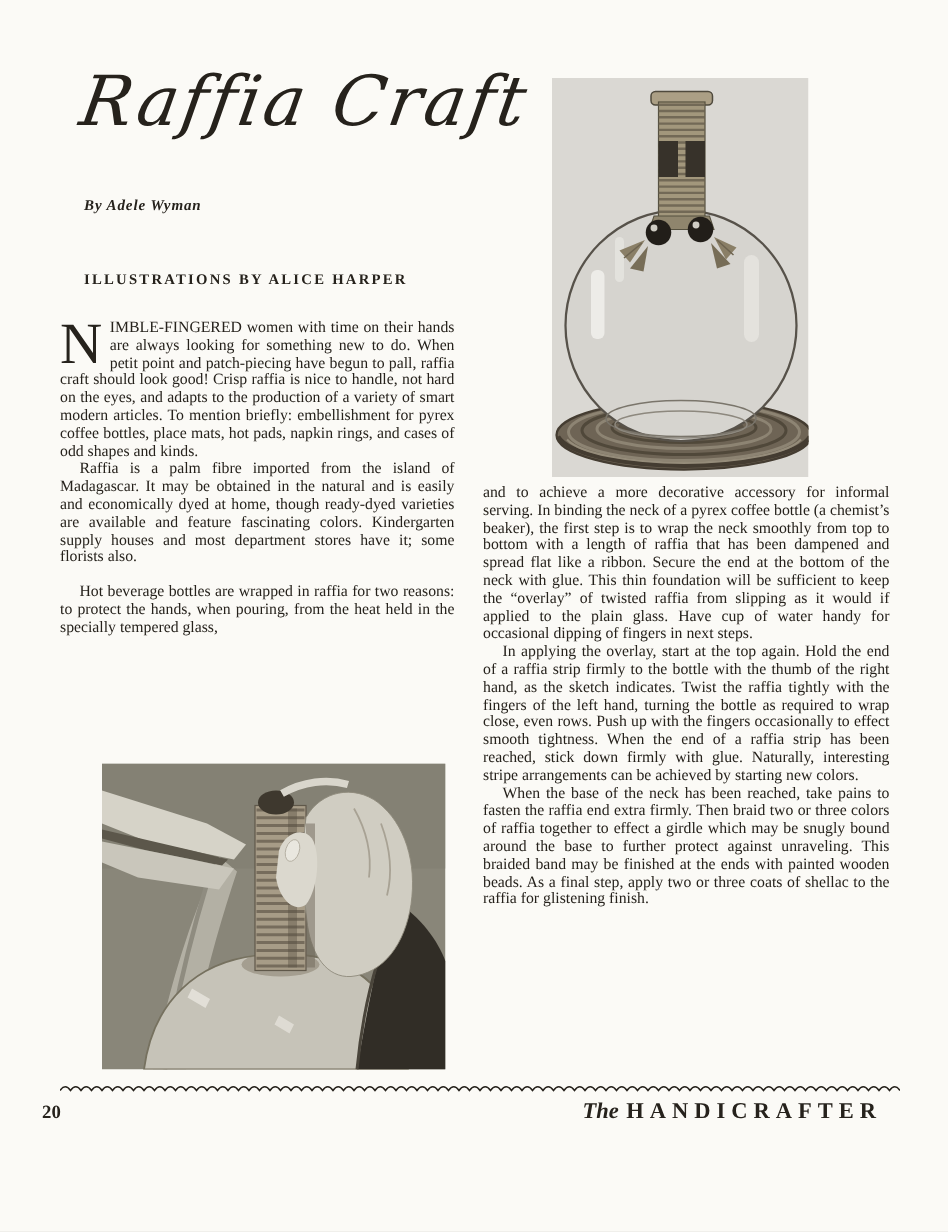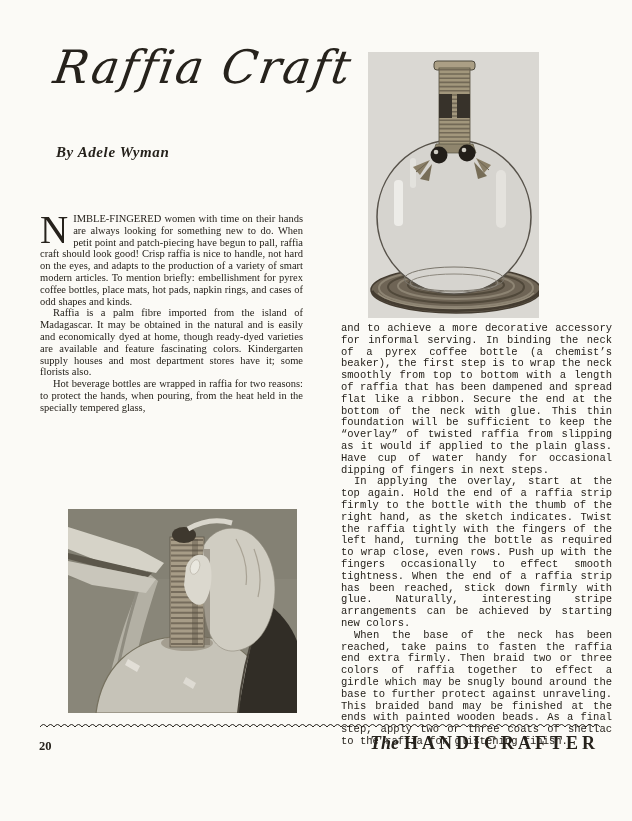--- a/index.html
+++ b/index.html
@@ -8,62 +8,63 @@
     background:#fbfaf6;color:#26221c;overflow:hidden;
     font-family:"Liberation Serif",serif;
   }
   .title{
     position:absolute;left:50px;top:40px;margin:0;
     font-family:"DejaVu Serif",serif;font-style:italic;font-weight:400;
     font-size:46px;letter-spacing:2px;transform:skewX(-9deg);
     transform-origin:left bottom;white-space:nowrap;
   }
   .byline{
-    position:absolute;left:56px;top:144px;
-    font-style:italic;font-weight:700;font-size:15px;letter-spacing:.6px;
+    position:absolute;left:56px;top:132px;
+    font-style:italic;font-weight:700;font-size:10px;letter-spacing:.6px;
   }
   .credit{
     position:absolute;left:56px;top:181px;
     font-weight:700;font-size:9.8px;letter-spacing:1.5px;
   }
   .col{position:absolute;}
   .col-left{left:40px;top:213px;width:263px;}
-  .col-right{left:341px;top:323px;width:271px;font-family:Liberation Mono, monospace;}
+  .col-right{left:322px;top:323px;width:271px;}
   .col p{
     margin:0;text-align:justify;
     font-size:10.5px;line-height:11.8px;
     -webkit-hyphens:auto;hyphens:auto;
   }
   .col p.indent{text-indent:13px;}
-  .col p.spaced{}
+  .col p.spaced{margin-top:11px;}
   .dropcap{
     float:left;font-size:39px;line-height:31px;
     padding:1px 5px 0 0;font-weight:400;
   }
   figure{margin:0;}
   .photo-bottle{position:absolute;left:368px;top:52px;width:171px;height:266px;}
   .photo-hands{position:absolute;left:68px;top:509px;width:229px;height:204px;}
   .photo-bottle svg,.photo-hands svg{display:block;width:100%;height:100%;}
   .wavy{position:absolute;left:40px;top:721px;width:560px;height:9px;}
   .footer-row{
-    position:absolute;left:39px;top:733px;width:560px;
-    display:flex;justify-content:space-between;align-items:flex-end;
+    position:absolute;left:28px;top:733px;width:560px;
+    display:flex;justify-content:space-between;align-items:center;
   }
   .page-number{font-size:12.5px;font-weight:700;}
-  .journal{font-size:18px;}
+  .journal{font-size:15px;}
   .journal .the{font-style:italic;font-weight:700;margin-right:5px;}
   .journal .caps{font-weight:700;letter-spacing:4px;}
 </style>
 </head>
 <body>
 
 <div class="page">
 
   <h1 class="title">Raffia Craft</h1>
   <div class="byline">By Adele Wyman</div>
+  <div class="credit">ILLUSTRATIONS BY ALICE HARPER</div>
 
   <figure class="photo-bottle">
     <svg viewBox="0 0 171 266" xmlns="http://www.w3.org/2000/svg">
       <rect width="171" height="266" fill="#dad8d3"></rect>
 
       <ellipse cx="88" cy="238" rx="85" ry="23" fill="#6e6455" stroke="#443c31" stroke-width="1.5"></ellipse>
       <ellipse cx="88" cy="236" rx="77" ry="19" fill="none" stroke="#8d8473" stroke-width="2"></ellipse>
       <ellipse cx="88" cy="235" rx="68" ry="16" fill="none" stroke="#50483a" stroke-width="2"></ellipse>
       <ellipse cx="88" cy="234" rx="58" ry="13" fill="none" stroke="#8d8473" stroke-width="2"></ellipse>
       <ellipse cx="88" cy="233" rx="48" ry="10" fill="none" stroke="#50483a" stroke-width="2"></ellipse>

